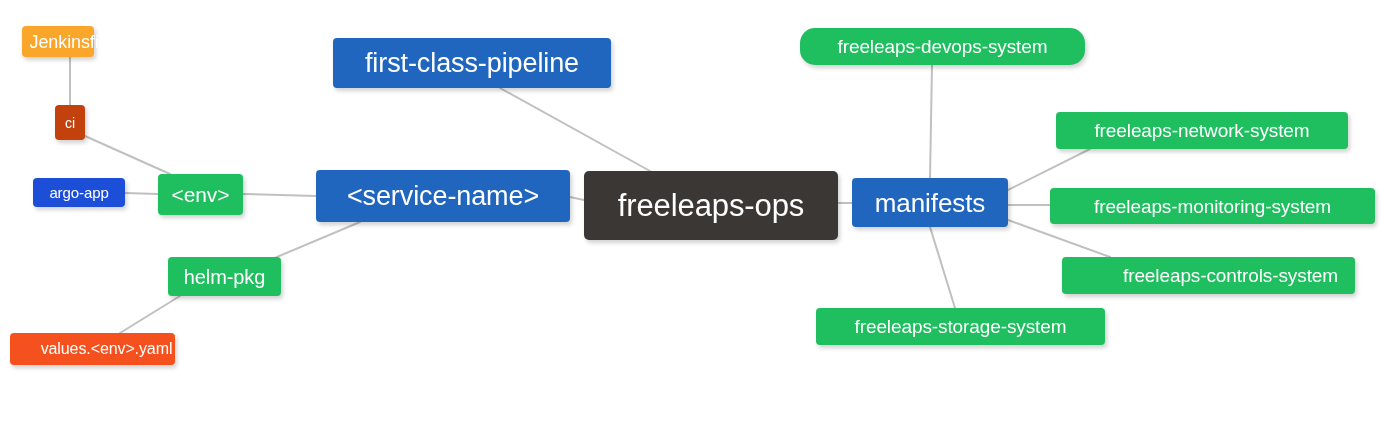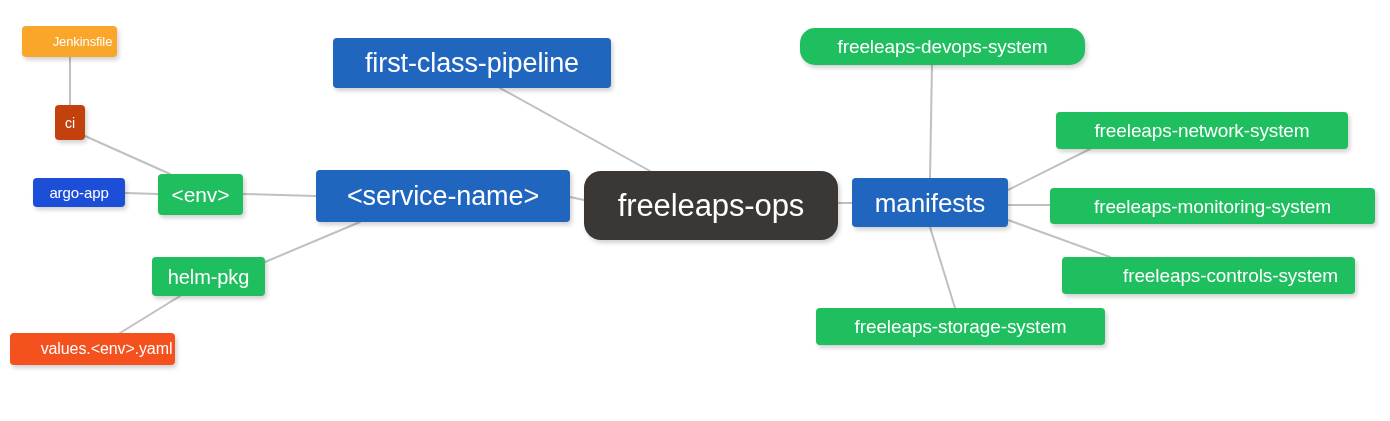--- a/index.html
+++ b/index.html
@@ -32,21 +32,21 @@
     justify-content: center;
     box-sizing: border-box;
     color: #ffffff;
     white-space: nowrap;
     border-radius: 4px;
     box-shadow: 2px 3px 4px rgba(0,0,0,0.18);
     line-height: 1;
     letter-spacing: -0.1px;
   }
   .n-root {
-    border-radius: 17px;
+    border-radius: 5px;
   }
 </style>
 </head>
 <body>
 
 <div id="canvas">
   <svg id="edges" viewBox="0 0 1390 421" width="1390" height="421">
       <line x1="70" y1="57" x2="70" y2="105" stroke="#c0c0c0" stroke-width="2" stroke-linecap="round"></line>
       <line x1="85" y1="136" x2="170" y2="174" stroke="#c0c0c0" stroke-width="2" stroke-linecap="round"></line>
       <line x1="125" y1="193" x2="158" y2="194" stroke="#c0c0c0" stroke-width="2" stroke-linecap="round"></line>
@@ -56,25 +56,25 @@
       <line x1="500" y1="88" x2="650" y2="171" stroke="#c0c0c0" stroke-width="2" stroke-linecap="round"></line>
       <line x1="570" y1="197" x2="584" y2="200" stroke="#c0c0c0" stroke-width="2" stroke-linecap="round"></line>
       <line x1="838" y1="203" x2="852" y2="203" stroke="#c0c0c0" stroke-width="2" stroke-linecap="round"></line>
       <line x1="930" y1="178" x2="932" y2="65" stroke="#c0c0c0" stroke-width="2" stroke-linecap="round"></line>
       <line x1="1008" y1="190" x2="1090" y2="149" stroke="#c0c0c0" stroke-width="2" stroke-linecap="round"></line>
       <line x1="1008" y1="205" x2="1050" y2="205" stroke="#c0c0c0" stroke-width="2" stroke-linecap="round"></line>
       <line x1="1008" y1="220" x2="1110" y2="257" stroke="#c0c0c0" stroke-width="2" stroke-linecap="round"></line>
       <line x1="930" y1="227" x2="955" y2="308" stroke="#c0c0c0" stroke-width="2" stroke-linecap="round"></line>
     </svg>
   <div id="node-layer">
-      <div class="node" style="left: 22px; top: 26px; width: 95px; height: 31px; background: rgb(249, 166, 43); font-size: 13px; padding-left: 26px;">Jenkinsfile</div>
+      <div class="node" style="left: 22px; top: 26px; width: 72px; height: 31px; background: rgb(249, 166, 43); font-size: 18px; padding-left: 26px;">Jenkinsfile</div>
       <div class="node" style="left: 55px; top: 105px; width: 30px; height: 35px; background: #c2410c; font-size: 14px;">ci</div>
       <div class="node" style="left: 33px; top: 178px; width: 92px; height: 29px; background: #1d4ed8; font-size: 15px;">argo-app</div>
       <div class="node" style="left: 158px; top: 174px; width: 85px; height: 41px; background: rgb(31, 190, 95); font-size: 21px;">&lt;env&gt;</div>
-      <div class="node" style="left: 152px; top: 257px; width: 113px; height: 39px; background: rgb(31, 190, 95); font-size: 20px;">helm-pkg</div>
+      <div class="node" style="left: 168px; top: 257px; width: 113px; height: 39px; background: rgb(31, 190, 95); font-size: 20px;">helm-pkg</div>
       <div class="node" style="left: 10px; top: 333px; width: 165px; height: 32px; background: rgb(244, 81, 30); font-size: 16px; padding-left: 28px;">values.&lt;env&gt;.yaml</div>
       <div class="node" style="left: 314px; top: 38px; width: 278px; height: 50px; background: rgb(33, 102, 190); font-size: 27px; margin-left: 19px;">first-class-pipeline</div>
       <div class="node" style="left: 316px; top: 170px; width: 254px; height: 52px; background: rgb(33, 102, 190); font-size: 27px;">&lt;service-name&gt;</div>
       <div class="node n-root" style="left: 584px; top: 171px; width: 254px; height: 69px; background: rgb(59, 55, 53); font-size: 31px;">freeleaps-ops</div>
       <div class="node" style="left: 852px; top: 178px; width: 156px; height: 49px; background: rgb(33, 102, 190); font-size: 26px;">manifests</div>
       <div class="node" style="left: 800px; top: 28px; width: 285px; height: 37px; background: rgb(31, 190, 95); font-size: 19px; border-radius: 15px;">freeleaps-devops-system</div>
       <div class="node" style="left: 1056px; top: 112px; width: 292px; height: 37px; background: rgb(31, 190, 95); font-size: 19px;">freeleaps-network-system</div>
       <div class="node" style="left: 1050px; top: 188px; width: 325px; height: 36px; background: rgb(31, 190, 95); font-size: 19px;">freeleaps-monitoring-system</div>
       <div class="node" style="left: 1062px; top: 257px; width: 293px; height: 37px; background: rgb(31, 190, 95); font-size: 19px; padding-left: 44px;">freeleaps-controls-system</div>
       <div class="node" style="left: 816px; top: 308px; width: 289px; height: 37px; background: rgb(31, 190, 95); font-size: 19px;">freeleaps-storage-system</div>

